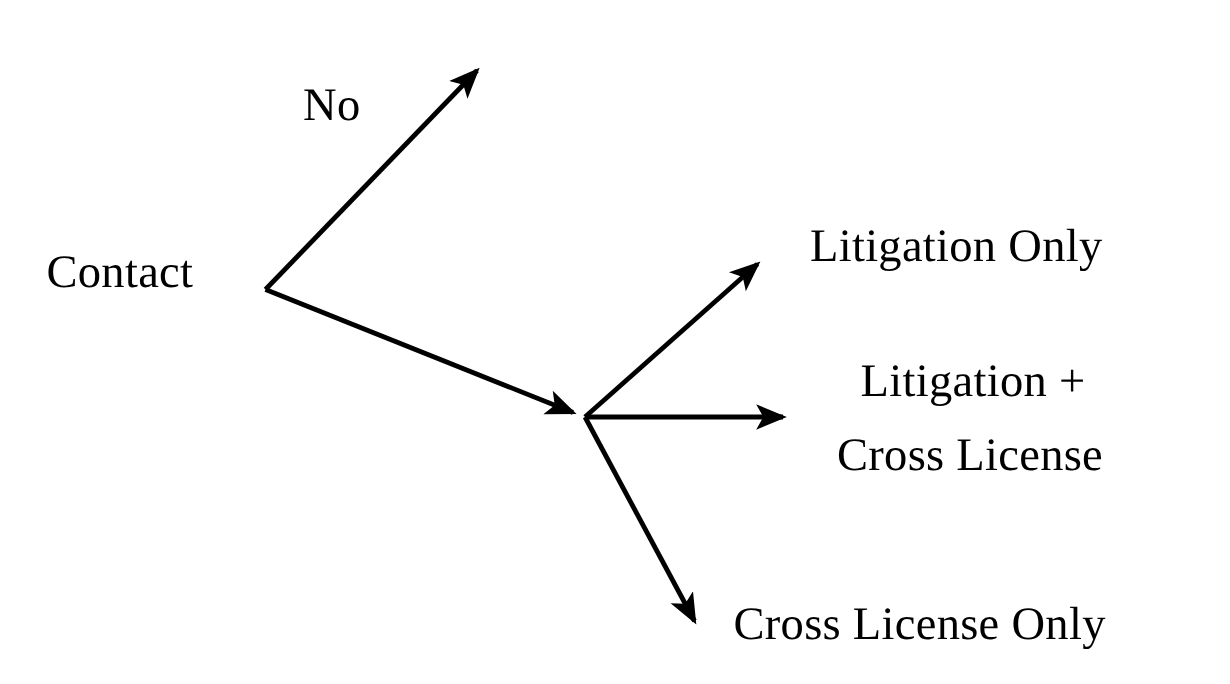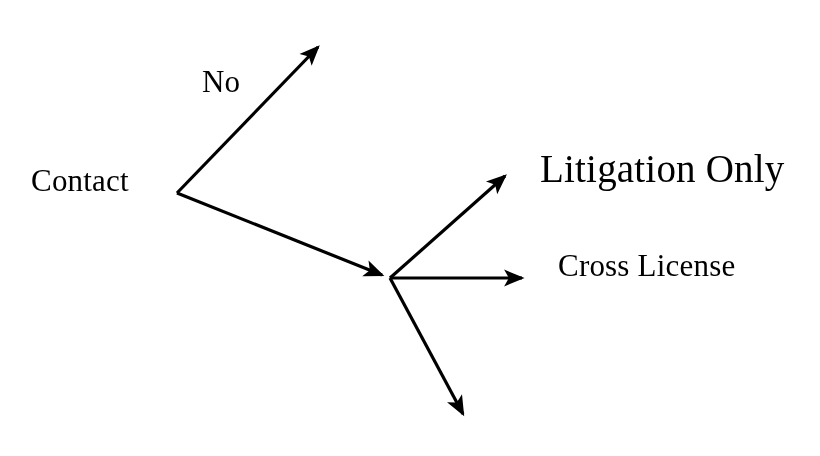--- a/index.html
+++ b/index.html
@@ -43,33 +43,33 @@
   }
   
   #label-contact {
     left: 31px;
     top: 163px;
     font-size: 31px;
   }
   
   #label-no {
     left: 202px;
-    top: 64px;
+    top: 52px;
     font-size: 31px;
   }
   #label-yes {
     left: 221px;
     top: 246px;
     font-size: 31px;
   }
   
   #label-litigation-only {
     left: 540px;
     top: 146px;
-    font-size: 39px;
+    font-size: 31px;
   }
   #label-litigation-cross {
     left: 562px;
     top: 236px;
     font-size: 31px;
     text-align: center;
   }
   #label-litigation-cross .line2 {
     display: block;
     margin-left: -4px;
@@ -104,16 +104,17 @@
     <line x1="390" y1="278" x2="463" y2="414" stroke="#000000" stroke-width="3.2" stroke-linecap="butt" marker-end="url(#arrowhead)"></line>
   </svg>
 
   <div class="node-label" id="label-contact">Contact</div>
 
   <div class="edge-label" id="label-no">No</div>
 
 
   <div class="node-label" id="label-litigation-only">Litigation Only</div>
 
-  <div class="node-label" id="label-litigation-cross"><span class="line2">Cross License</span></div>
+  <div class="node-label" id="label-litigation-cross"><span class="line1">Litigation +</span><span class="line2">Cross License</span></div>
 
+  <div class="node-label" id="label-cross-license-only">Cross License Only</div>
 
 </div>
 
 </body></html>

